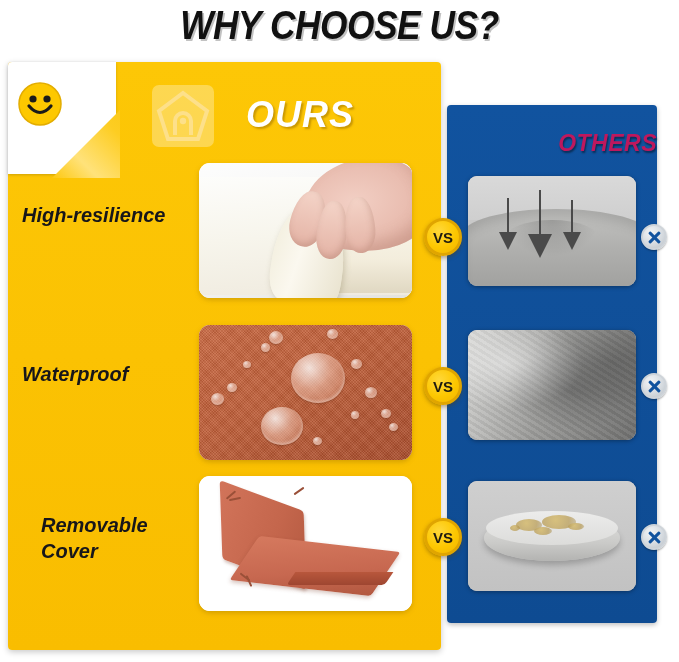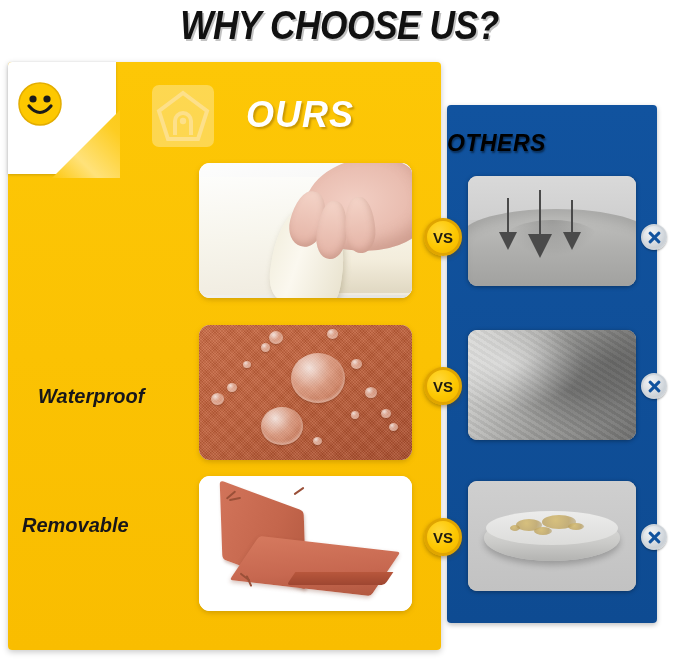--- a/index.html
+++ b/index.html
@@ -66,35 +66,35 @@
     border-radius:7px;
   }
   .ours-label{
     position:absolute;left:246px;top:94px;
     font-size:36px;font-weight:bold;font-style:italic;
     color:#ffffff;letter-spacing:1px;
     text-shadow:2px 2px 2px rgba(160,115,0,.55);
   }
   .others-label{
     position:absolute;left:447px;top:130px;width:210px;
-    text-align:left;
+    text-align:right;
     font-size:23px;font-weight:bold;font-style:italic;
-    color:#000000;letter-spacing:.5px;
+    color:#be185d;letter-spacing:.5px;
     text-shadow:1px 2px 2px rgba(0,0,0,.45);
   }
 
   
   .feat-label{
     position:absolute;left:22px;width:176px;
     font-size:20px;font-weight:bold;font-style:italic;
     color:#17161a;line-height:1.28;
   }
   .feat-label.f0{top:203px;}
-  .feat-label.f1{top:384px;margin-left:16px;}
-  .feat-label.f2{top:513px;}
+  .feat-label.f1{top:362px;}
+  .feat-label.f2{top:513px;margin-left:19px;}
 
   
   .card{
     position:absolute;left:199px;width:213px;height:135px;
     border-radius:11px;overflow:hidden;background:#fff;
     box-shadow:0 2px 5px rgba(140,100,0,.35);
   }
   .card.c0{top:163px;}
   .card.c1{top:325px;}
   .card.c2{top:476px;}
@@ -333,26 +333,28 @@
 <div class="logo-box">
   <svg viewBox="0 0 62 62" width="62" height="62">
     <polygon points="31,8 55,26 46,54 16,54 7,26" fill="none" stroke="#fde08a" stroke-width="4"></polygon>
     <path d="M23 50 V36 a8 8 0 0 1 16 0 V50" fill="none" stroke="#fde08a" stroke-width="4"></path>
     <circle cx="31" cy="36" r="3.2" fill="#fde08a"></circle>
   </svg>
 </div>
 <div class="ours-label">OURS</div>
 
 <div class="feat-label f0">
+  <div>High-resilience</div>
 </div>
 <div class="feat-label f1">
   <div>Waterproof</div>
 </div>
 <div class="feat-label f2">
   <div>Removable</div>
+  <div>Cover</div>
 </div>
 
 <div class="card c0">
   <div class="foam-bg"></div>
   <div class="foam-slab"></div>
   <div class="foam-edge"></div>
   <div class="foam-fold"></div>
   <div class="hand"></div>
   <div class="finger a"></div>
   <div class="finger b"></div>

